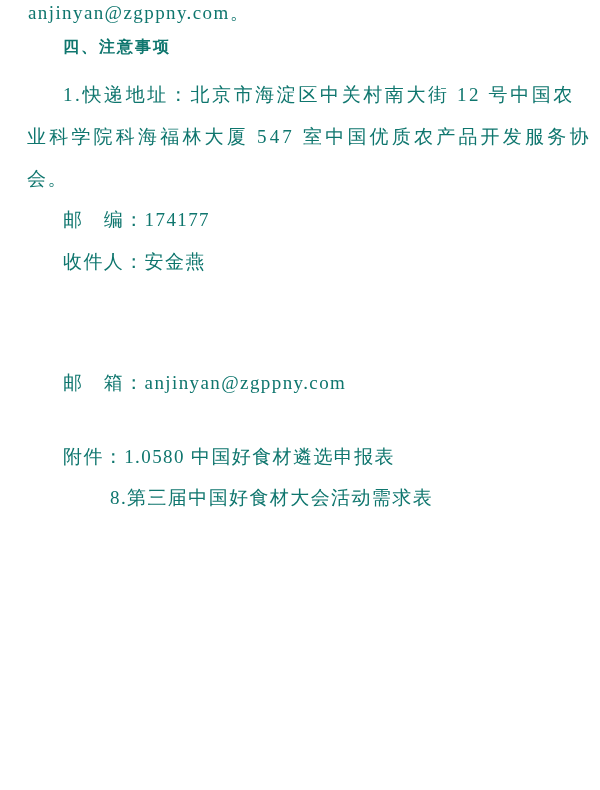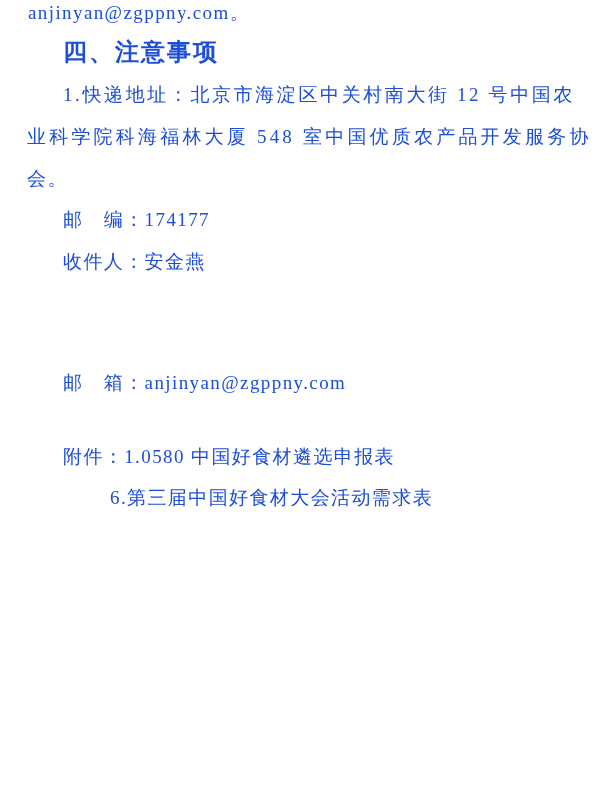--- a/index.html
+++ b/index.html
@@ -3,34 +3,34 @@
 <meta charset="utf-8">
 <style>
   html, body { margin: 0; padding: 0; background: #ffffff; }
   .page {
     position: relative;
     width: 600px;
     height: 584px;
     background: #ffffff;
     overflow: hidden;
     font-family: "Liberation Serif", "DejaVu Serif", serif;
-    color: #1d4ed8;
+    color: #0f766e;
     text-decoration: underline;
   }
   .line {
     position: absolute;
     font-size: 19px;
     letter-spacing: 1.4px;
     white-space: pre;
     line-height: 1.15;
   }
   .heading {
     font-family: "Liberation Sans", "DejaVu Sans", sans-serif;
     font-weight: bold;
-    font-size: 24px;
+    font-size: 16px;
     letter-spacing: 2px;
   }
   .just-a { letter-spacing: 2.6px; }
   .just-b { letter-spacing: 3.2px; }
   .seal-wrap {
     position: absolute;
     left: 265px;
     top: 608px;
     width: 190px;
     height: 190px;
@@ -48,34 +48,34 @@
 <body>
 
 <div class="page">
 
   <div class="line" style="left:28px; top:2px;">anjinyan@zgppny.com。</div>
 
   <div class="line heading" style="left:63px; top:38px;">四、注意事项</div>
 
   <div class="line just-a" style="left:63px; top:84px;">1.快递地址：北京市海淀区中关村南大街 12 号中国农</div>
 
-  <div class="line just-b" style="left:27px; top:126px;">业科学院科海福林大厦 548 室中国优质农产品开发服务协</div>
+  <div class="line just-b" style="left:27px; top:126px;">业科学院科海福林大厦 547 室中国优质农产品开发服务协</div>
 
   <div class="line" style="left:27px; top:168px;">会。</div>
 
   <div class="line" style="left:63px; top:209px;">邮　编：174177</div>
 
   <div class="line" style="left:63px; top:251px;">收件人：安金燕</div>
 
 
   <div class="line" style="left:63px; top:334px;margin-top:38px;">邮　箱：anjinyan@zgppny.com</div>
 
   <div class="line" style="left:63px; top:446px;">附件：1.0580 中国好食材遴选申报表</div>
 
-  <div class="line" style="left:110px; top:487px;">6.第三届中国好食材大会活动需求表</div>
+  <div class="line" style="left:110px; top:487px;">8.第三届中国好食材大会活动需求表</div>
 
   <div class="line" style="left:222px; top:680px;">中国优质农产品开发服务协会</div>
 
   <div class="line" style="left:268px; top:725px;">2019 年 4 月 17 日</div>
 
   <svg class="seal-wrap" viewBox="0 0 190 190">
     <defs>
       <path id="sealArc" d="M 56.11 131.89 A 55 55 0 1 1 133.89 131.89" fill="none"></path>
     </defs>
     <circle cx="95" cy="95" r="80" fill="none" stroke-width="7" stroke="#d2261d"></circle>

